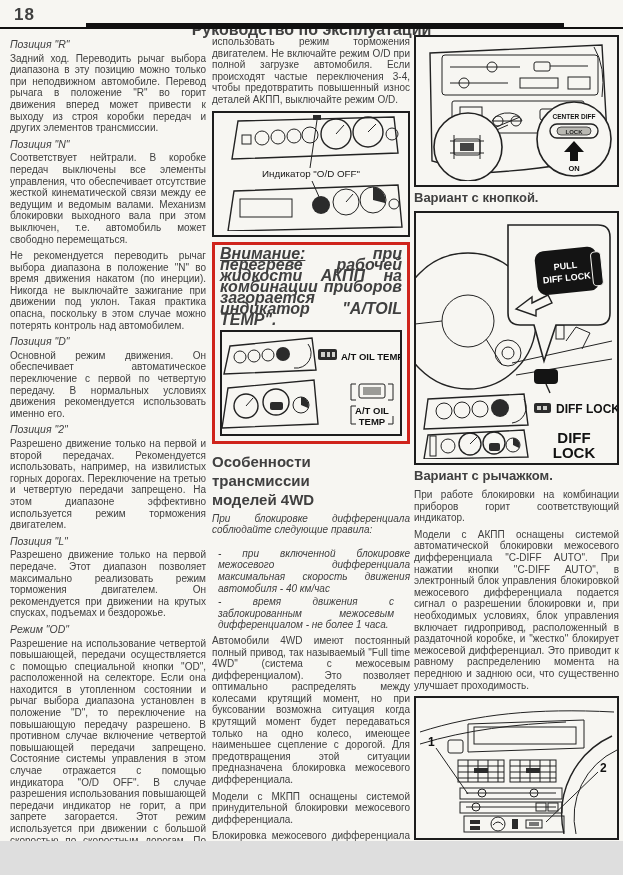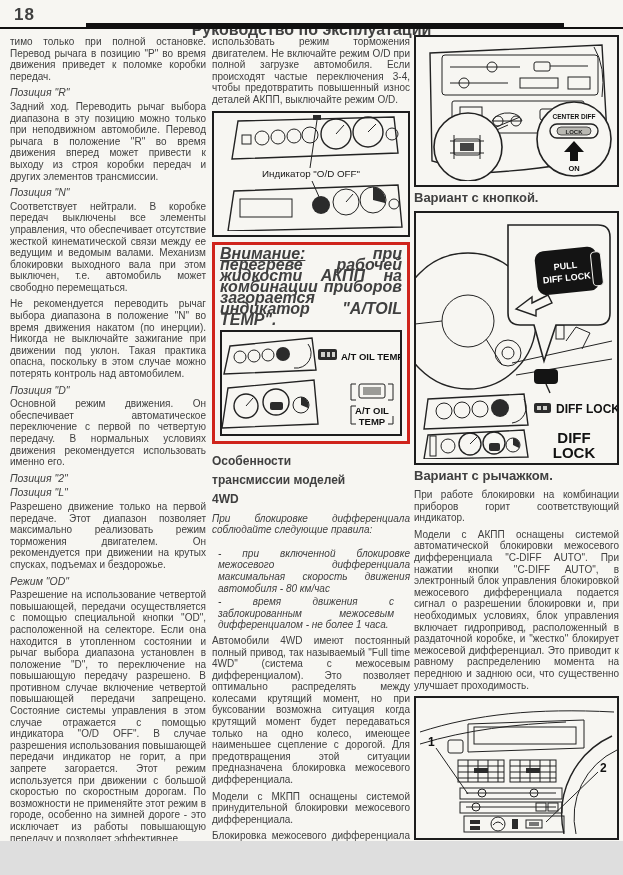--- a/index.html
+++ b/index.html
@@ -18,48 +18,48 @@
   .col p{margin:0 0 5px 0;}
   .pos-h{font-style:italic;font-size:10.5px;margin:3px 0 2px 0;text-align:left;}
   .it{font-style:italic;}
   .u{text-decoration:underline;}
   
   .fig{position:relative;border:2px solid #1d1d1d;background:#f7f6f2;margin:3px 0 4px 0;}
   .fig svg{display:block;}
   .warnbox{border:3px solid #cf241c;padding:3px 5px 5px 5px;margin:5px 0 2px 0;}
   .warn-text{font-style:italic;font-weight:bold;font-size:16px;line-height:11px;text-align:justify;margin:0 0 3px 0;}
   .innerfig{position:relative;border:2px solid #1d1d1d;margin-top:3px;}
-  .sec-title{font-weight:bold;font-size:12px;line-height:19px;text-align:left;width:160px;margin:8px 0 4px 0;}
+  .sec-title{font-weight:bold;font-size:15px;line-height:19px;text-align:left;width:160px;margin:8px 0 4px 0;}
   .caption{font-weight:bold;font-size:13px;line-height:13px;text-align:left;margin:1px 0 7px 0;}
   .caption-just{font-weight:bold;font-size:11px;line-height:13.2px;text-align:justify;margin:2px 0 0 0;}
   .ln{stroke:#222;fill:none;stroke-width:1.4;}
   .lnt{stroke:#222;fill:none;stroke-width:1;}
   .dk{fill:#2b2b2b;stroke:none;}
   text{font-family:"Liberation Sans",sans-serif;}
 </style>
 </head>
 <body>
 
 <div class="page">
 
   <div class="hdr-num">18</div>
   <div class="hdr-title">Руководство по эксплуатации</div>
   <div class="hdr-rule"></div>
   <div class="hdr-rule-thick"></div>
 
   <div class="col col-left">
-    <p>тимо только при полной остановке. Перевод рычага в позицию "P" во время движения приведет к поломке коробки передач.</p>
     <div class="pos-h">Позиция "R"</div>
-    <p>Задний ход. Переводить рычаг выбора диапазона в эту позицию можно только при неподвижном автомобиле. Перевод рычага в положение "R" во время движения вперед может привести к выходу из строя коробки передач и других элементов трансмиссии.</p>
+    <p>Задний ход. Переводить рычаг выбора диапазона в эту позицию можно только при неподвижном автомобиле. Перевод рычага в положение "R" во горит движения вперед может привести к выходу из строя коробки передач и других элементов трансмиссии.</p>
     <div class="pos-h">Позиция "N"</div>
     <p>Соответствует нейтрали. В коробке передач выключены все элементы управления, что обеспечивает отсутствие жесткой кинематической связи между ее ведущим и ведомым валами. Механизм блокировки выходного вала при этом выключен, т.е. автомобиль может свободно перемещаться.</p>
     <p>Не рекомендуется переводить рычаг выбора диапазона в положение "N" во время движения накатом (по инерции). Никогда не выключайте зажигание при движении под уклон. Такая практика опасна, поскольку в этом случае можно потерять контроль над автомобилем.</p>
     <div class="pos-h">Позиция "D"</div>
     <p>Основной режим движения. Он обеспечивает автоматическое переключение с первой по четвертую передачу. В нормальных условиях движения рекомендуется использовать именно его.</p>
     <div class="pos-h">Позиция "2"</div>
+    <p>Разрешено движение только на первой и второй передачах. Рекомендуется использовать, например, на извилистых горных дорогах. Переключение на третью и четвертую передачи запрещено. На этом диапазоне эффективно используется режим торможения двигателем.</p>
     <div class="pos-h">Позиция "L"</div>
     <p>Разрешено движение только на первой передаче. Этот диапазон позволяет максимально реализовать режим торможения двигателем. Он рекомендуется при движении на крутых спусках, подъемах и бездорожье.</p>
     <div class="pos-h">Режим "OD"</div>
     <p>Разрешение на использование четвертой повышающей, передачи осуществляется с помощью специальной кнопки "OD", расположенной на селекторе. Если она находится в утопленном состоянии и рычаг выбора диапазона установлен в положение "D", то переключение на повышающую передачу разрешено. В противном случае включение четвертой повышающей передачи запрещено. Состояние системы управления в этом случае отражается с помощью индикатора "O/D OFF". В случае разрешения использования повышающей передачи индикатор не горит, а при запрете загорается. Этот режим используется при движении с большой скоростью по скоростным дорогам. По возможности не применяйте этот режим в городе, особенно на зимней дороге - это исключает из работы повышающую передачу и позволяет эффективнее</p>
   </div>
 
   <div class="col col-mid">
     <p>использовать режим торможения двигателем. Не включайте режим O/D при полной загрузке автомобиля. Если происходят частые переключения 3-4, чтобы предотвратить повышенный износ деталей АКПП, выключайте режим O/D.</p>
 
     <div class="fig" style="height:122px;">
@@ -119,21 +119,21 @@
           <path class="lnt" d="M134,74 h-5 v18 h5"></path>
             <path class="lnt" d="M166,92 h5 v-8"></path>
           <text x="150" y="82" text-anchor="middle" font-size="9.5" font-weight="bold" fill="#111">A/T OIL</text>
           <text x="150" y="93" text-anchor="middle" font-size="9.5" font-weight="bold" fill="#111">TEMP</text>
         </svg>
       </div>
     </div>
 
     <div class="sec-title">Особенности трансмиссии моделей 4WD</div>
     <p class="it" style="margin-bottom:12px;">При блокировке дифференциала соблюдайте следующие правила:</p>
-    <p class="it" style="margin:0 0 2px 6px;">- при включенной блокировке межосевого дифференциала максимальная скорость движения автомобиля - 80 км/час</p>
+    <p class="it" style="margin:0 0 2px 6px;">- при включенной блокировке межосевого дифференциала максимальная скорость движения автомобиля - 40 км/час</p>
     <p class="it" style="margin:0 16px 4px 6px;font-style:italic;">- время движения с заблокированным межосевым дифференциалом - не более 1 часа.</p>
     <p>Автомобили 4WD имеют постоянный полный привод, так называемый "Full time 4WD" (система с межосевым дифференциалом). Это позволяет оптимально распределять между колесами крутящий момент, но при буксовании возможна ситуация когда крутящий момент будет передаваться только на одно колесо, имеющее наименьшее сцепление с дорогой. Для предотвращения этой ситуации предназначена блокировка межосевого дифференциала.</p>
     <p>Модели с МКПП оснащены системой принудительной блокировки межосевого дифференциала.</p>
     <p>Блокировка межосевого дифференциала механическая. При нажатии кнопки на панели приборов, пневмопривод, расположенный на раздаточной коробке, "жестко" блокирует межосевой дифференциал. На некоторых моделях для включения блокировки необходимо задействовать рычажок.</p>
   </div>
 
   <div class="col col-right">
 
     <div class="fig" style="height:148px;">
       <svg width="201" height="144" viewBox="0 0 201 144">

